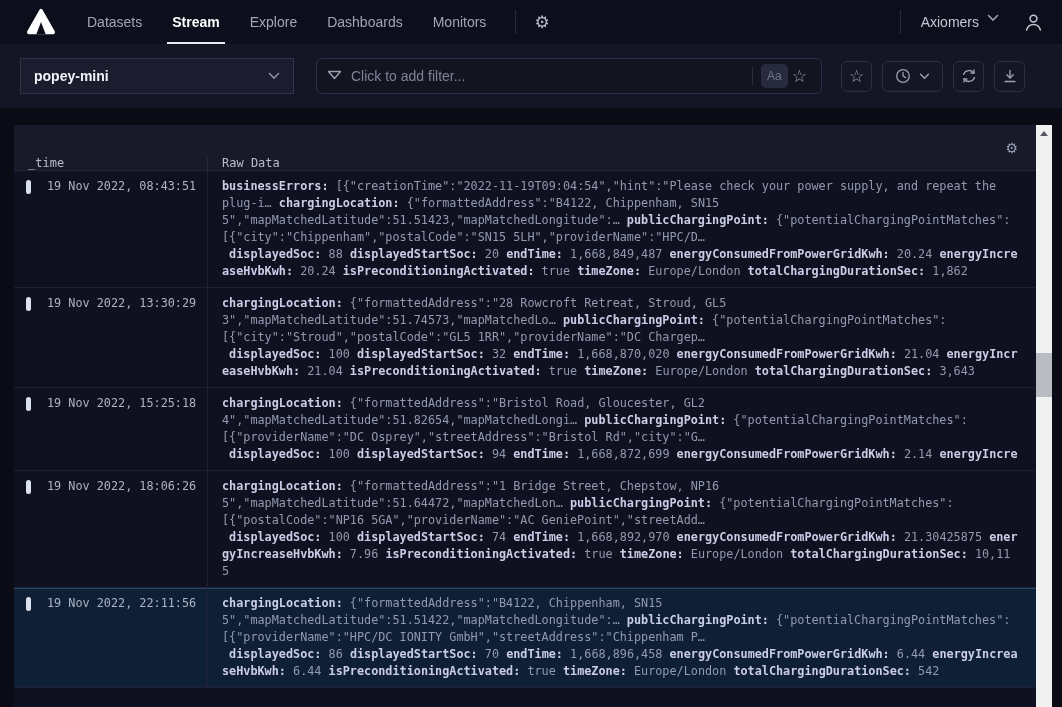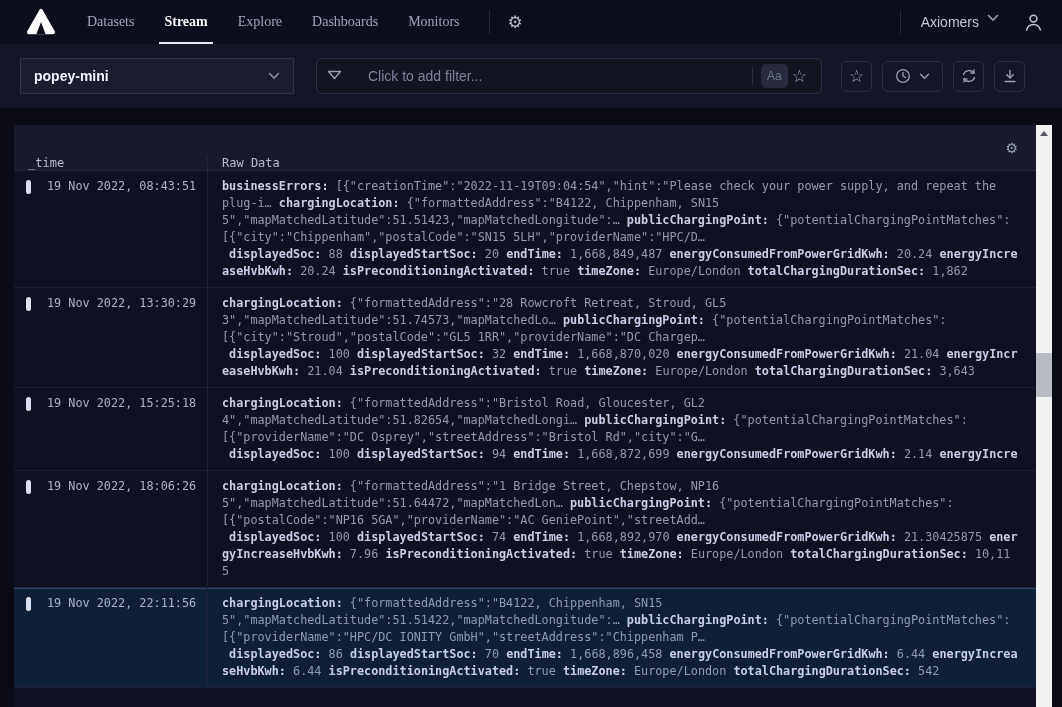--- a/index.html
+++ b/index.html
@@ -8,21 +8,21 @@
     background:#0a0b15; font-family:"Liberation Sans",sans-serif;
     -webkit-font-smoothing:antialiased;
   }
   
   .nav {
     position:absolute; top:0; left:0; width:1062px; height:44px;
     background:#0d0e1b; display:flex; align-items:center;
     padding:0 16px; box-sizing:border-box;
   }
   .logo { width:30px; height:28px; margin:0 16px 0 10px; flex:0 0 auto; }
-  .nav-tabs { display:flex; align-items:stretch; height:44px;font-family:Liberation Serif, serif; }
+  .nav-tabs { display:flex; align-items:stretch; height:44px; }
   .nav-item {
     color:#9fa5ba; font-size:14px; padding:0 15px; display:flex; align-items:center;
     position:relative; cursor:pointer; white-space:nowrap;
   }
   .nav-item.active { color:#ffffff; font-weight:700; }
   .nav-item.active::after {
     content:""; position:absolute; left:10px; right:10px; bottom:0; height:2px; background:#e9ebf3;
   }
   .vdiv { width:1px; height:24px; background:#262a3d; margin:0 14px; }
   .icon-btn {
@@ -39,21 +39,21 @@
   }
   .dataset-select {
     width:274px; height:36px; background:#1b1d2e; border:1px solid #31344b; border-radius:0;
     display:flex; align-items:center; padding:0 13px; box-sizing:border-box; cursor:pointer;
   }
   .dataset-select .val { color:#f2f3f8; font-size:14px; font-weight:700; flex:1; }
   .filter-box {
     margin-left:22px; width:506px; height:36px; background:#12141f; border:1px solid #2b2e44;
     border-radius:6px; display:flex; align-items:center; padding:0 10px; box-sizing:border-box; cursor:text;
   }
-  .filter-ph { color:#7d8298; font-size:14px; margin-left:26px; flex:1; }
+  .filter-ph { color:#7d8298; font-size:14px; margin-left:9px; flex:1; }
   .in-div { width:1px; height:18px; background:#2b2e44; margin:0 8px; }
   .aa-chip {
     min-width:26px; height:24px; background:#272b3d; border:none; border-radius:5px;
     color:#6f7489; font-size:12px; display:flex; align-items:center; justify-content:center; cursor:pointer;
     font-family:"Liberation Sans",sans-serif;
   }
   .star-glyph { background:none; border:none; color:#9aa0b4; font-size:17px; line-height:1; cursor:pointer;
     font-family:"DejaVu Sans",sans-serif; padding:0 4px; }
   .tb-btn {
     height:31px; min-width:31px; border:1px solid #2b2e44; border-radius:6px; background:transparent;

